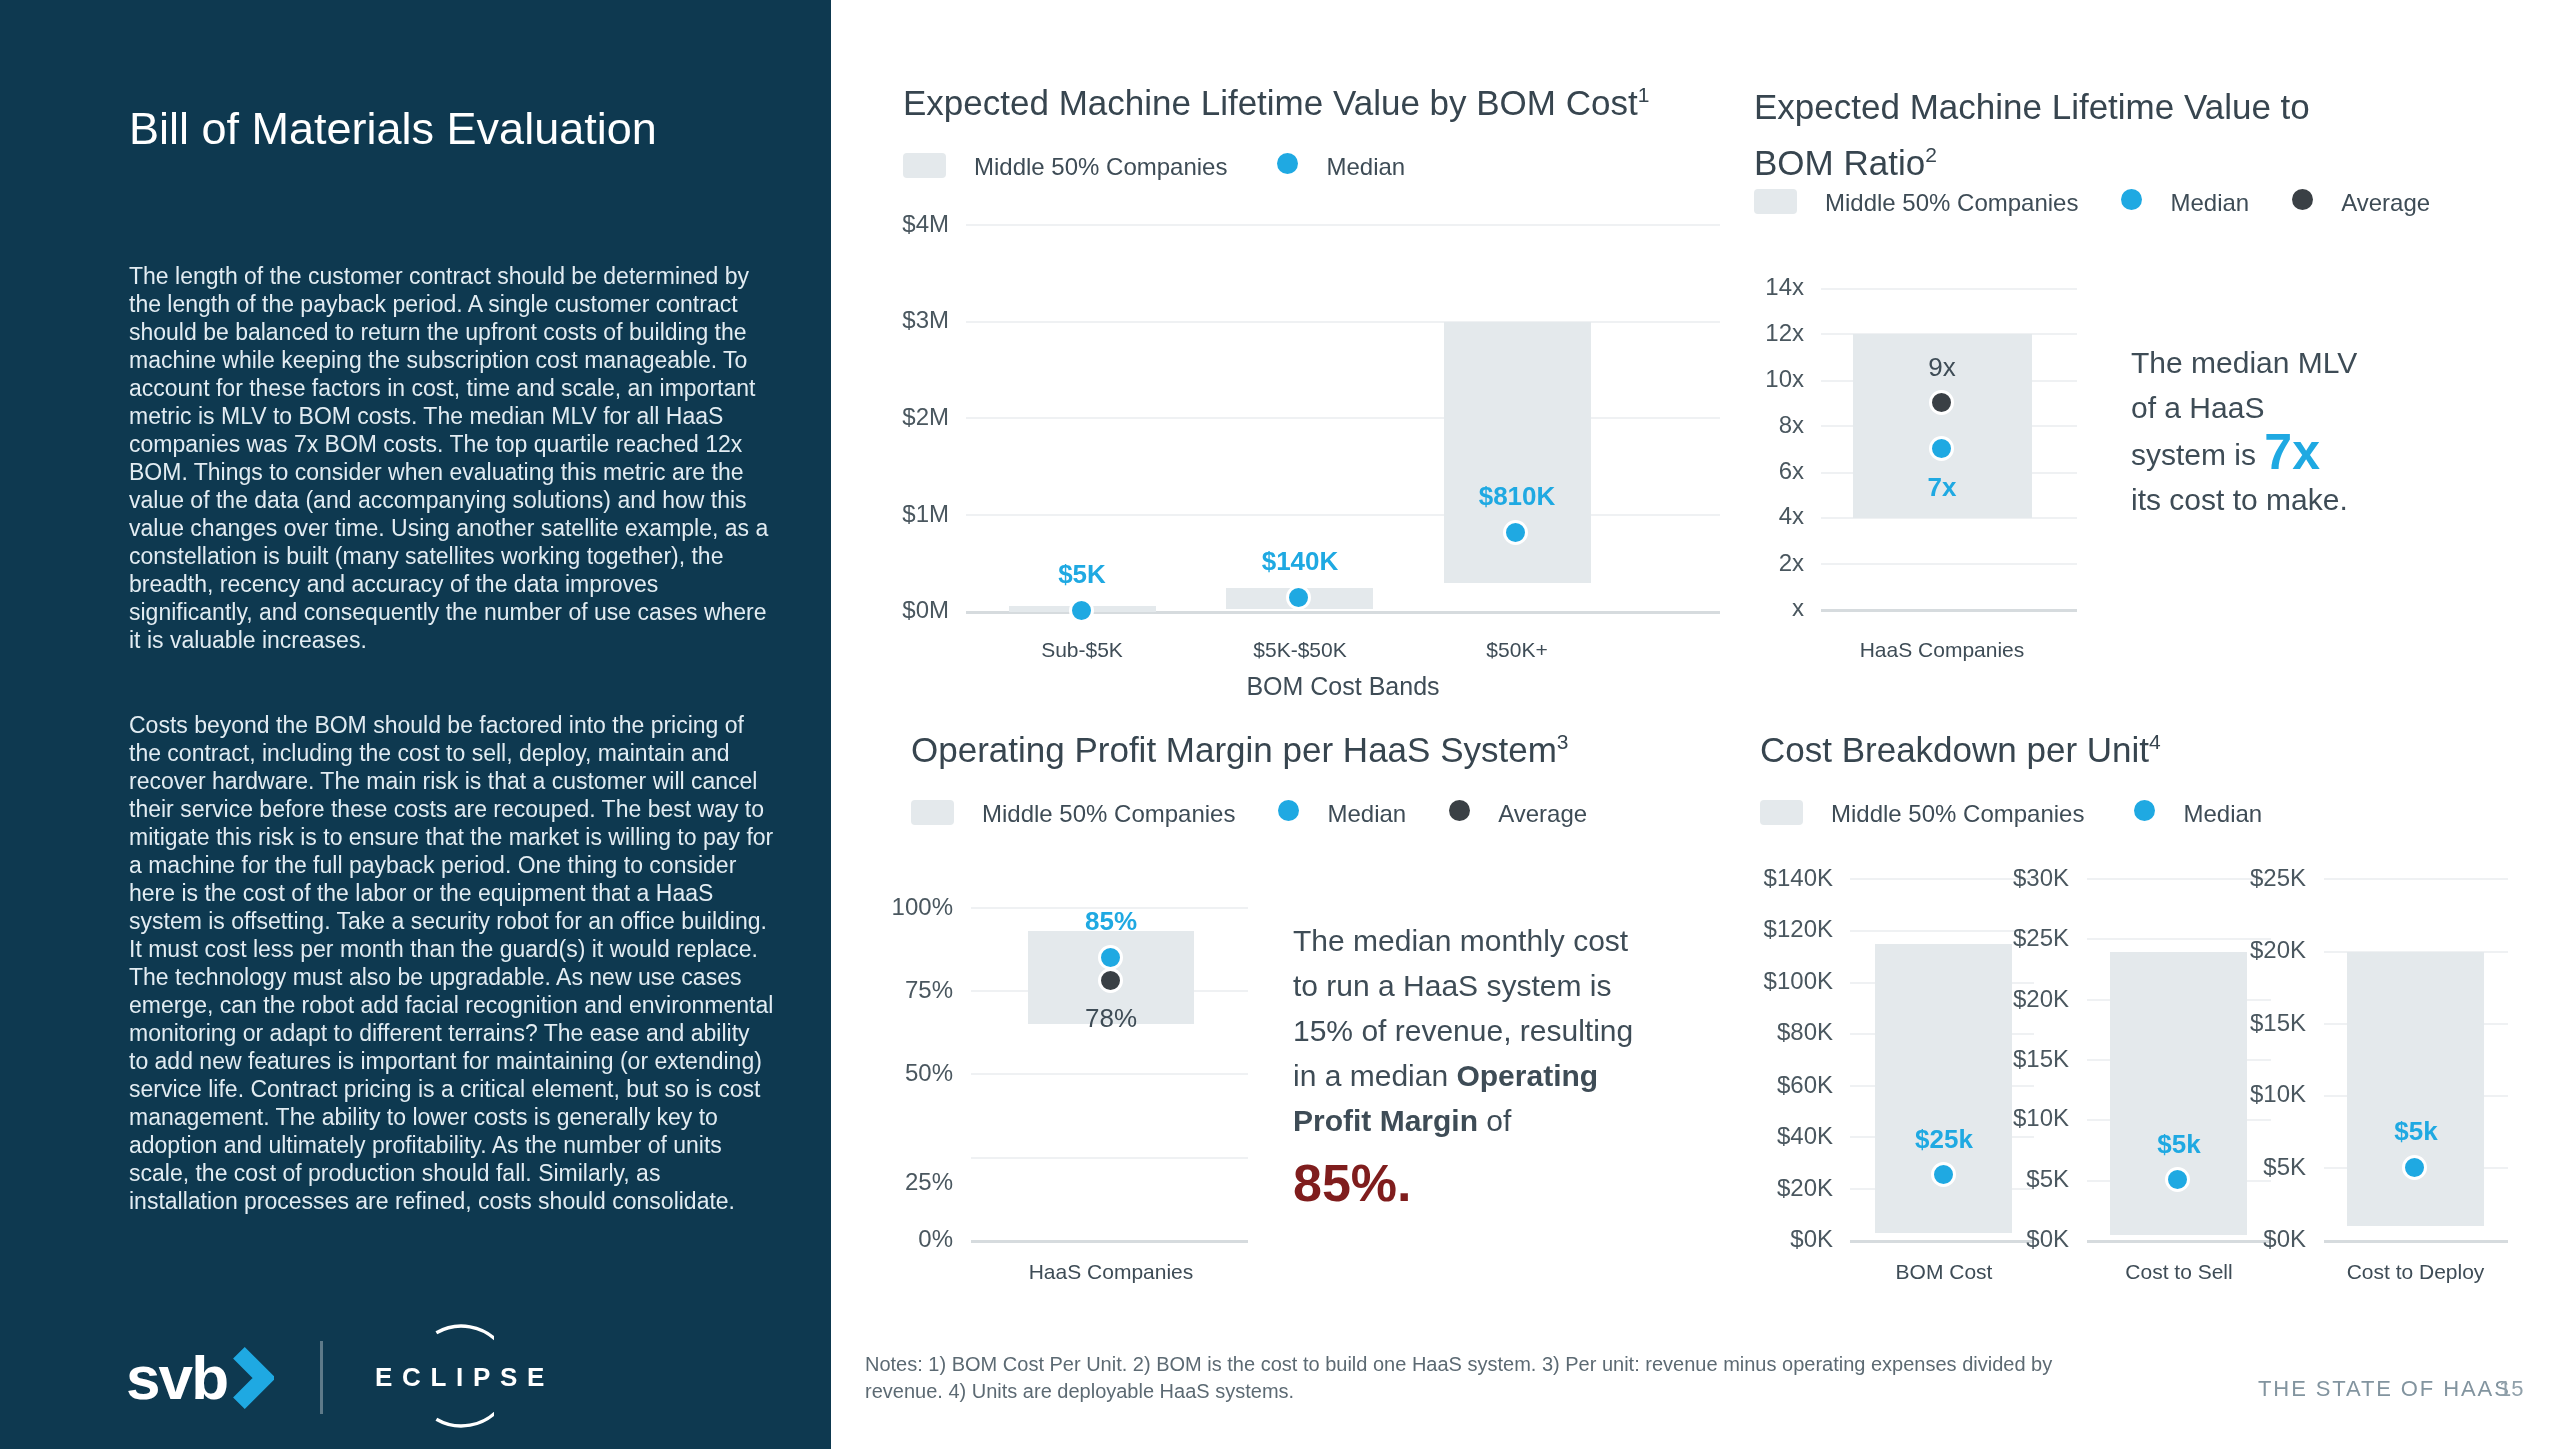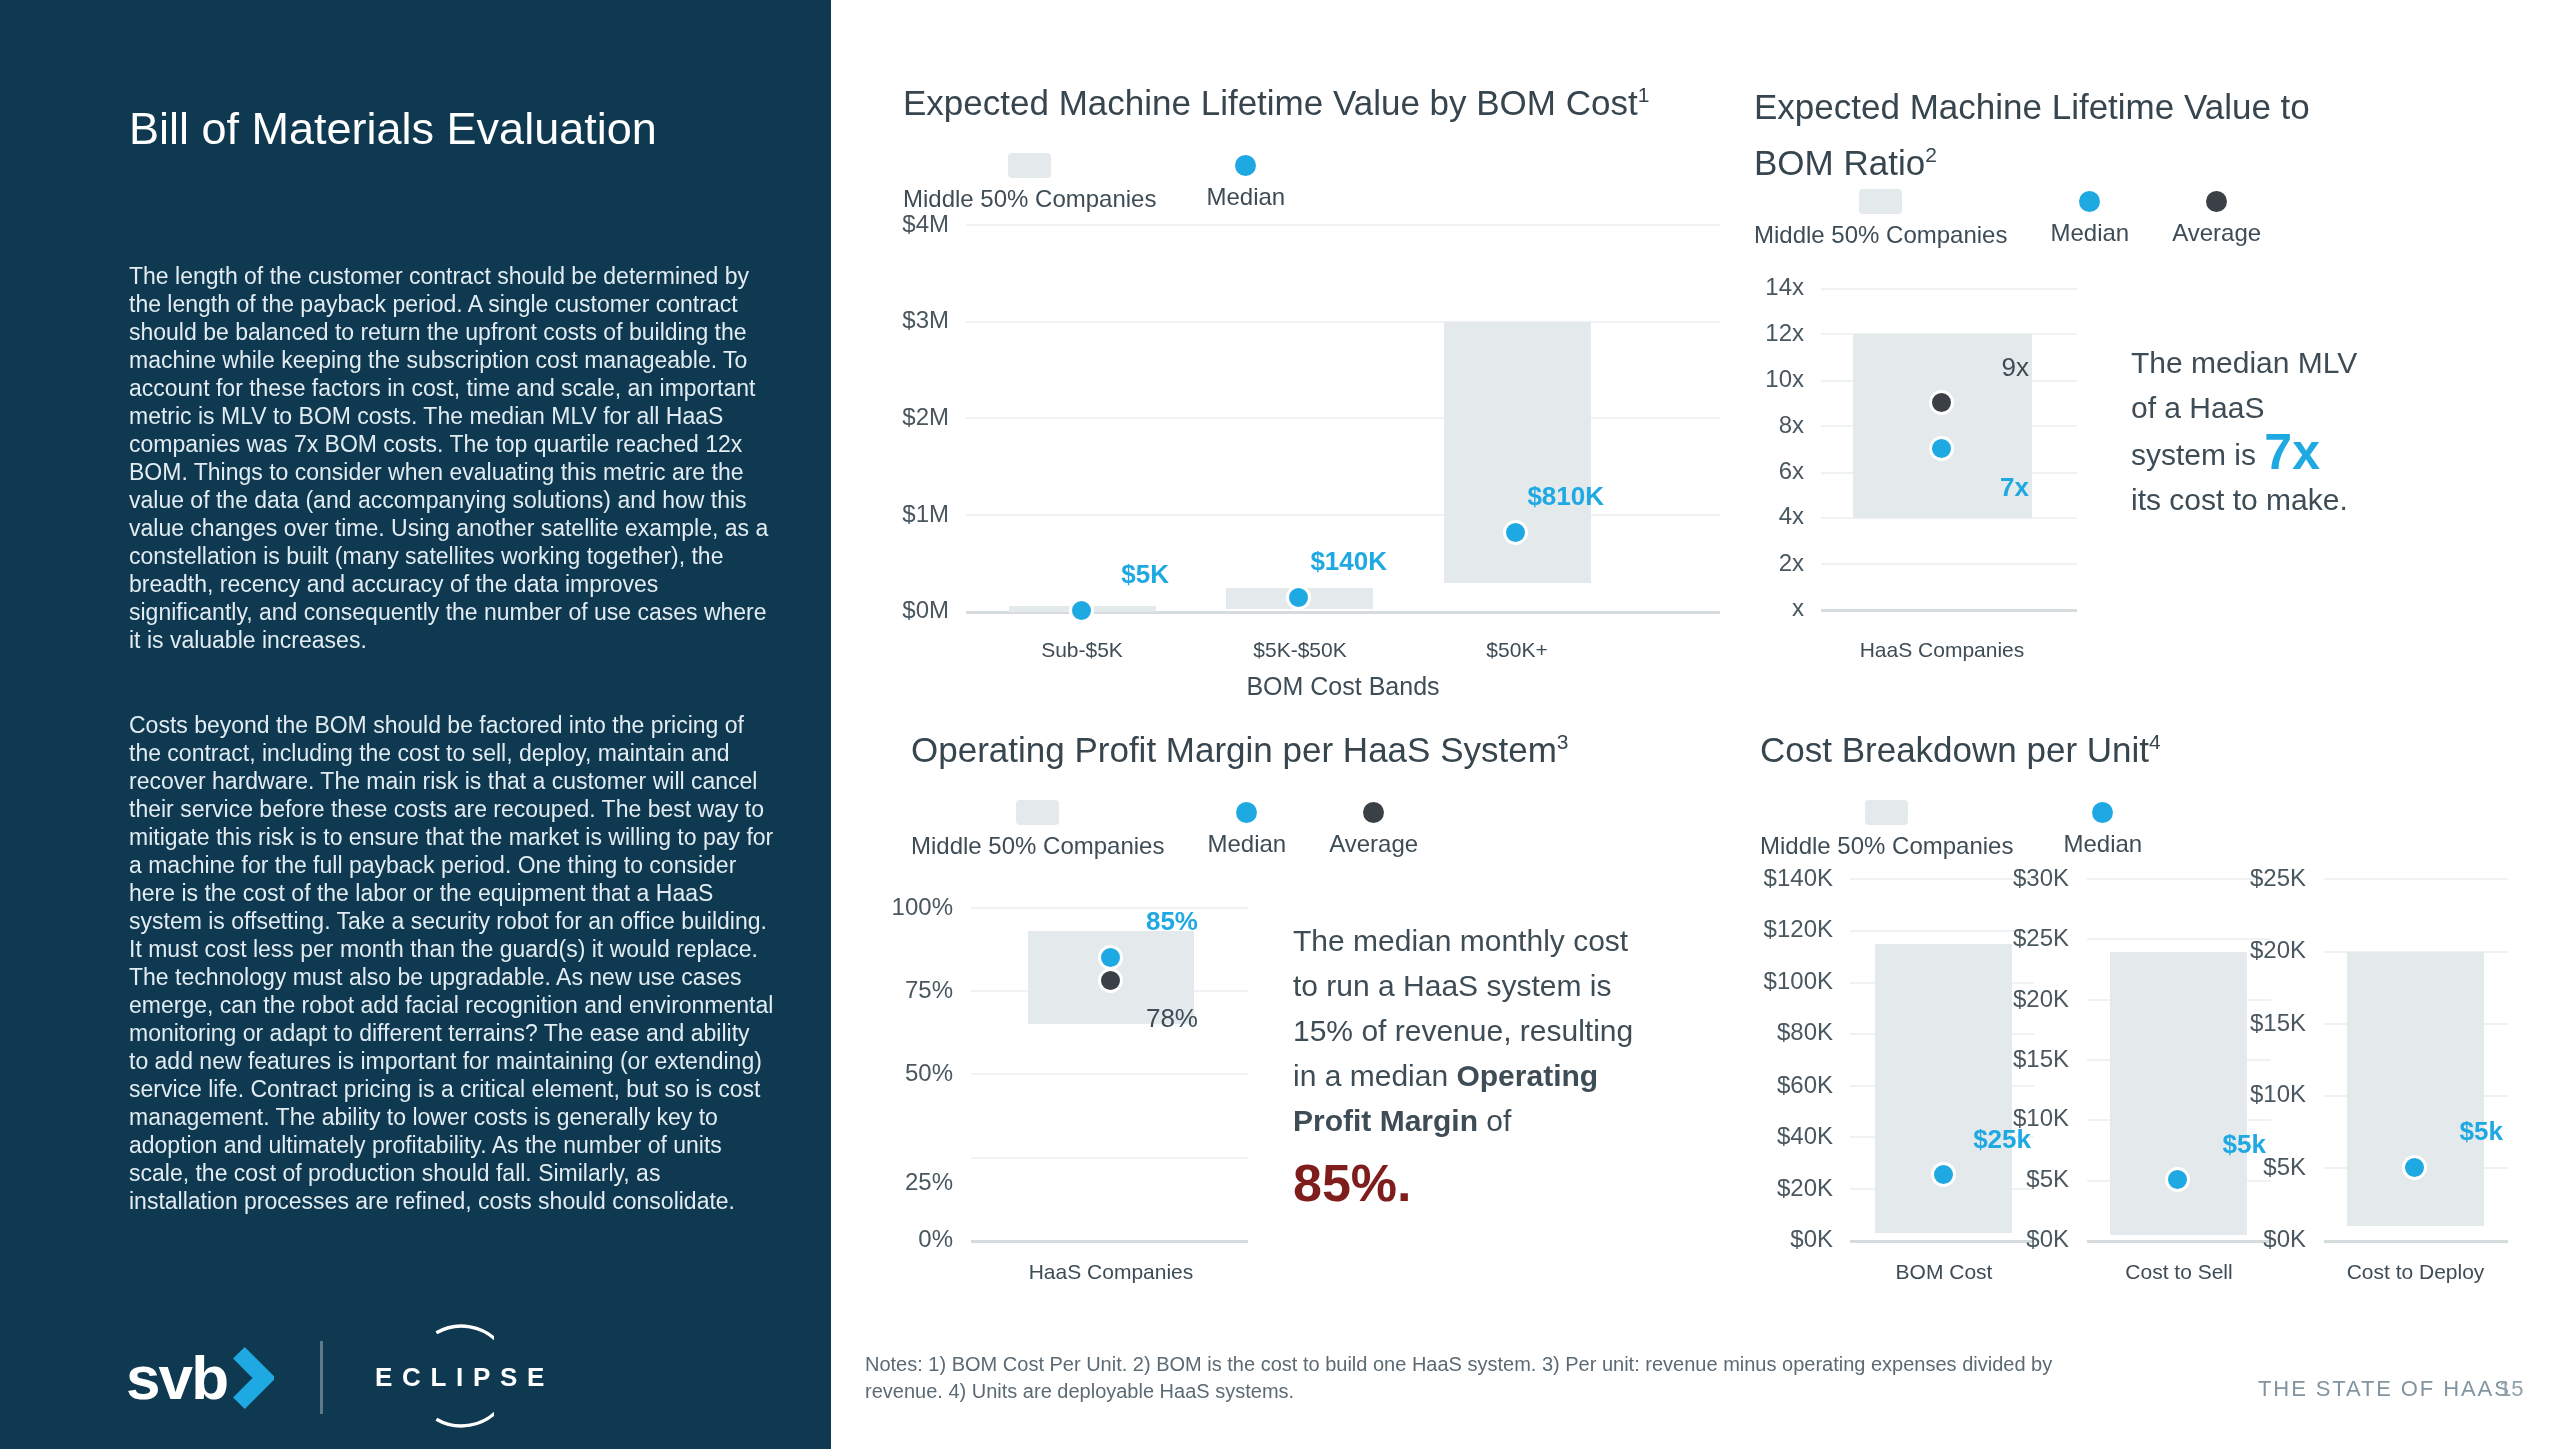--- a/index.html
+++ b/index.html
@@ -19,36 +19,36 @@
   .svb-chevron{margin-left:3.9px;display:flex;align-items:center;}
   .logo-divider{width:2.9px;height:73px;background:#5E7A89;margin:0 52px 0 46px;}
   .eclipse{position:relative;font-size:26px;font-weight:bold;letter-spacing:9.7px;color:#ffffff;}
   .eclipse .arc{position:absolute;left:46px;top:-41px;}
   .eclipse .ec-text{position:relative;z-index:1;}
 
   
   .chart-title{position:absolute;font-size:35px;color:#37454F;}
   .chart-title sup{font-size:60%;}
   .legend{position:absolute;display:flex;align-items:center;gap:50px;font-size:24px;color:#3E4C56;}
-  .legend-item{display:flex;align-items:center;gap:7px;flex-direction:column;}
+  .legend-item{display:flex;gap:28px;}
   .sw-band{width:43px;height:25px;background:#E4E9EC;border-radius:3.9px;display:inline-block;}
   .sw-dot{width:21px;height:21px;border-radius:50%;display:inline-block;}
   .sw-dot.med{background:#1FA9E2;}
   .sw-dot.avg{background:#3A4045;}
 
   
   .gridline{position:absolute;height:1.9px;background:#EFF1F3;}
   .baseline{position:absolute;height:2.9px;background:#D6DBDE;}
   .band{position:absolute;background:#E4E9EC;}
   .dot{position:absolute;width:19.3px;height:19.3px;border-radius:50%;border:3.9px solid #ffffff;}
   .dot.med{background:#1FA9E2;}
   .dot.avg{background:#3A4045;}
   .ytick{position:absolute;text-align:right;font-size:24px;color:#4A575F;}
   .xlabel{position:absolute;text-align:center;font-size:21px;color:#3E4C56;line-height:32px;}
-  .vallabel{position:absolute;text-align:right;font-size:26px;font-weight:500;}
+  .vallabel{position:absolute;text-align:center;font-size:26px;font-weight:500;}
   .vallabel.blue{color:#1FA9E2;font-weight:bold;}
   .vallabel.dark{color:#3E4C56;}
   .axis-title{position:absolute;text-align:center;font-size:25px;color:#3E4C56;}
 
   
   .annotation{position:absolute;font-size:30px;line-height:45px;color:#3E4C56;}
   .annotation .big{color:#1FA9E2;font-weight:bold;font-size:50px;line-height:45px;vertical-align:-3.9px;}
   .annotation .bold{font-weight:bold;}
   .annotation .big-block{display:block;color:#7f1d1d;font-weight:bold;font-size:52px;line-height:56px;margin-top:11.6px;}
 

